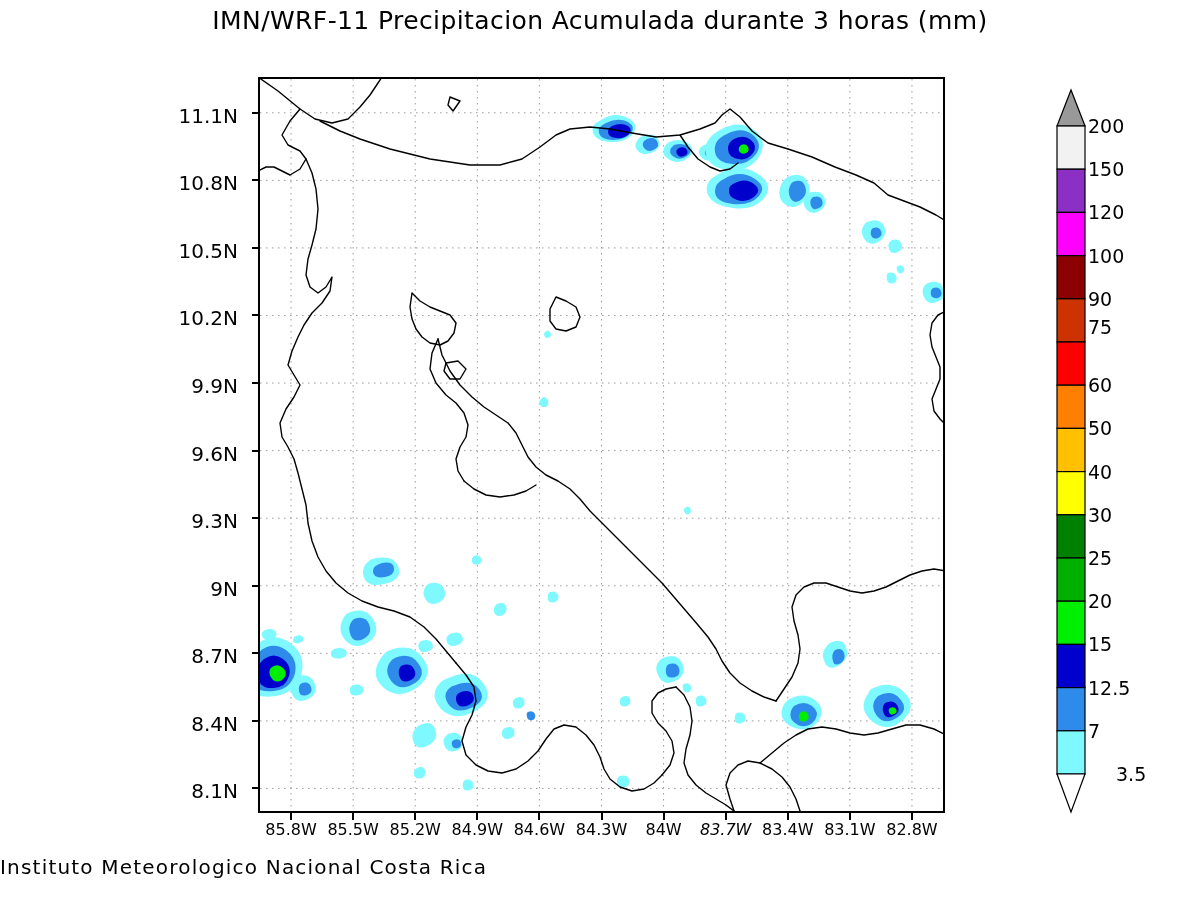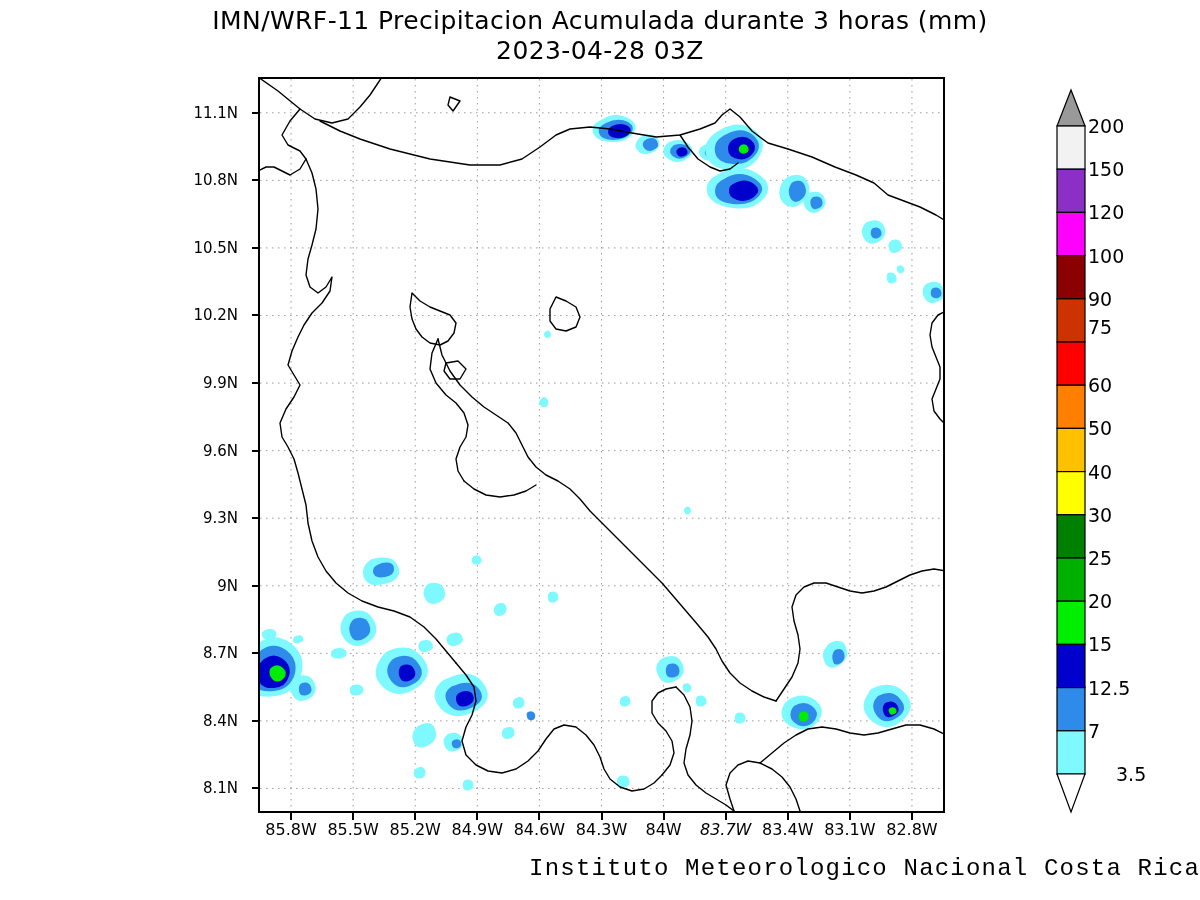--- a/index.html
+++ b/index.html
@@ -8,44 +8,43 @@
 
   .title-block{position:absolute;left:0;top:6px;width:1200px;text-align:center;}
   .title-line{font-size:25px;letter-spacing:.4px;line-height:30px;white-space:nowrap;}
   .title-line.l2{font-size:25px;}
 
   
   #plot{position:absolute;left:258px;top:77px;width:687px;height:736px;
         border:2px solid #000;box-sizing:border-box;background:#fff;overflow:hidden;}
   #plot svg{position:absolute;left:0;top:0;}
   .ytick-wrap{position:absolute;left:0;top:0;width:252px;height:900px;}
-  .ylab{position:absolute;right:14px;font-size:15px;white-space:nowrap;
+  .ylab{position:absolute;right:14px;font-size:20px;white-space:nowrap;
         transform:translateY(-9px);}
   .ytickmark{position:absolute;left:252px;width:7px;height:2px;background:#000;
              transform:translateY(-1px);}
 
   .xlab{position:absolute;top:820px;font-size:16px;white-space:nowrap;
         transform:translateX(-50%);}
   .xtickmark{position:absolute;top:813px;width:2px;height:7px;background:#000;}
 
-  .footer{position:absolute;left:0;top:855px;width:1200px;text-align:right;
-          font-size:24px;letter-spacing:1.2px;font-family:Liberation Mono, monospace;}
+  .footer{position:absolute;left:0;top:855px;width:1200px;text-align:left;
+          font-size:20px;letter-spacing:1.2px;}
 
   
   #cbar{position:absolute;left:1050px;top:88px;width:150px;height:730px;}
   #cbar svg{position:absolute;left:0;top:0;}
   .cblab{position:absolute;left:38px;font-size:19px;white-space:nowrap;
          transform:translateY(-11px);}
 </style>
 </head>
 <body>
 
 <div class="title-block">
   <div class="title-line">IMN/WRF-11 Precipitacion Acumulada durante 3 horas (mm)</div>
-  <div class="title-line l2">2023-04-28 03Z</div>
 </div>
 
 <div class="ytick-wrap" id="ylabels">
     <div class="ylab" style="top: 112.785px;">11.1N</div>
     <div class="ytickmark" style="top: 112.785px;"></div>
     <div class="ylab" style="top: 180.354px; text-align: center;">10.8N</div>
     <div class="ytickmark" style="top: 180.354px;"></div>
     <div class="ylab" style="top: 247.923px;">10.5N</div>
     <div class="ytickmark" style="top: 247.923px;"></div>
     <div class="ylab" style="top: 315.492px;">10.2N</div>

